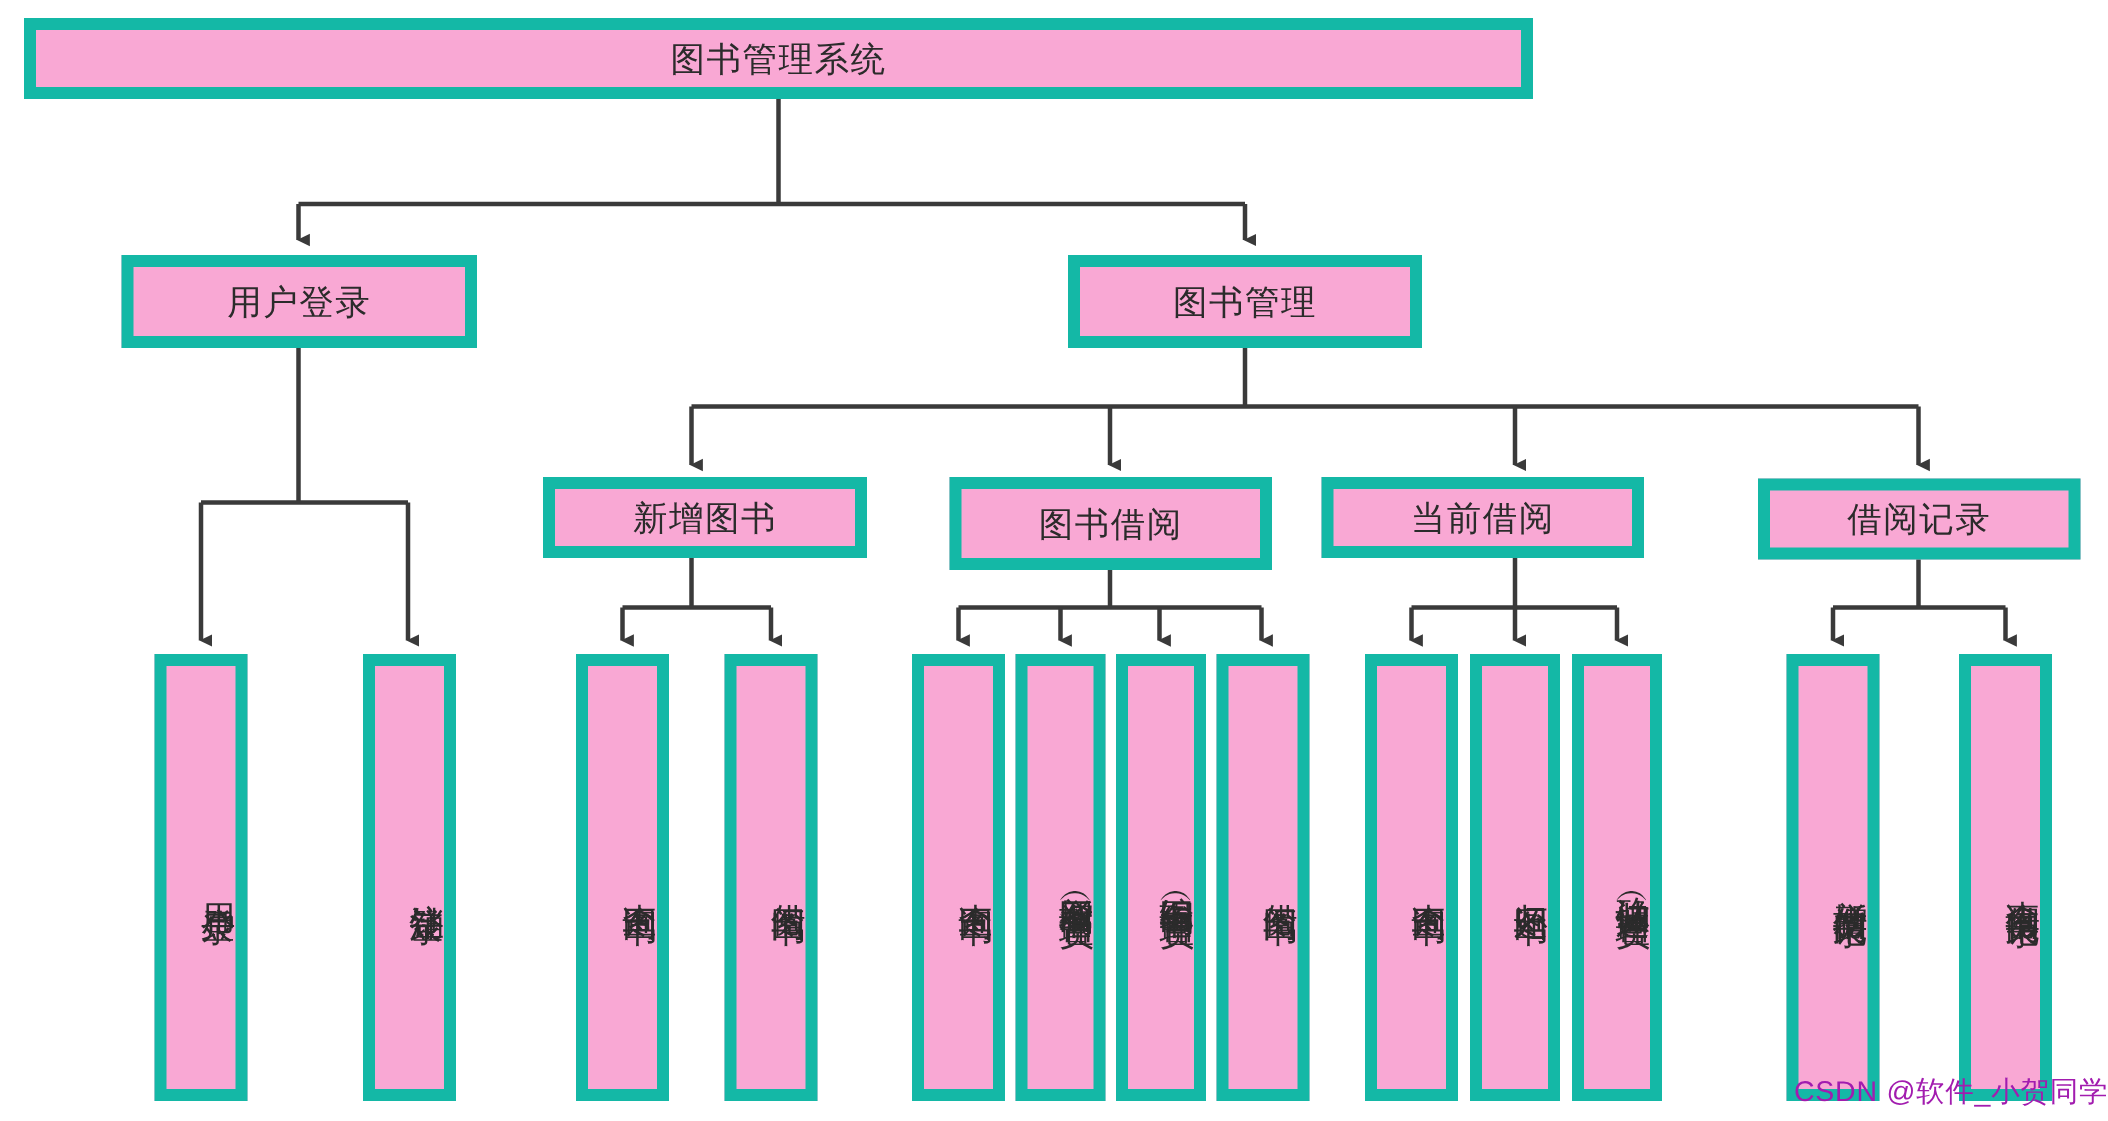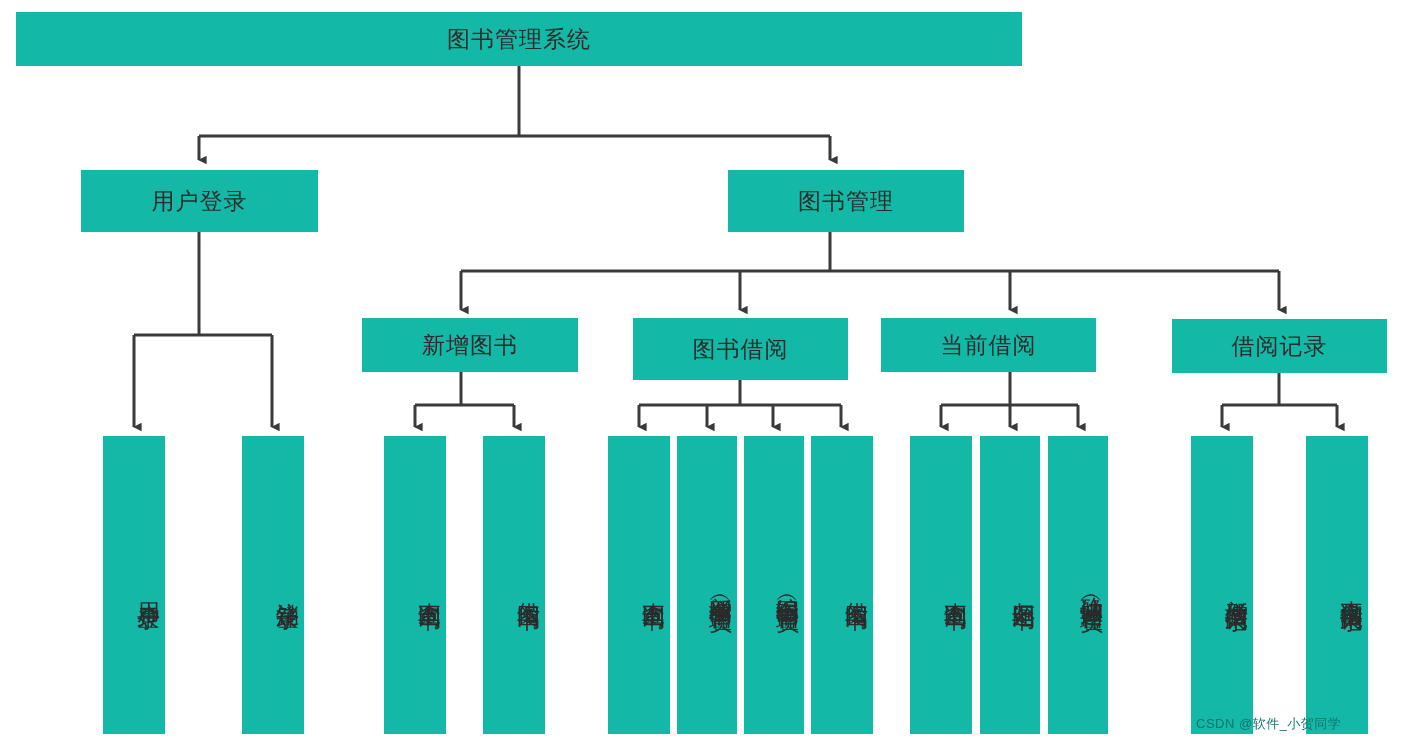--- a/index.html
+++ b/index.html
@@ -21,22 +21,22 @@
     position: absolute;
     left: 0;
     top: 0;
     width: 1405px;
     height: 747px;
     pointer-events: none;
   }
   .node {
     position: absolute;
     box-sizing: border-box;
-    border: 5px solid #14b8a6;
-    background: #14b8a6;
+    border: 8px solid #14b8a6;
+    background: #f9a8d4;
     display: flex;
     align-items: center;
     justify-content: center;
     color: #2b2b2b;
   }
   .node.horiz {
     font-size: 23px;
     letter-spacing: 1px;
   }
   .node.vert {
@@ -48,22 +48,22 @@
     justify-content: center;
     padding-top: 6px;
     line-height: 1.0;
   }
   .node-label {
     display: block;
     white-space: pre;
   }
   .watermark {
     position: absolute;
-    font-size: 13px;
-    color: #0f766e;
+    font-size: 19px;
+    color: #a21caf;
     white-space: nowrap;
     letter-spacing: 0.5px;
   }
 </style>
 </head>
 <body>
 
 <div id="canvas">
 
   <svg id="wires" viewBox="0 0 1405 747" width="1405" height="747">
@@ -116,21 +116,21 @@
     </g>
   </svg>
 
   <div class="node horiz" style="left:16px; top:12px; width:1006px; height:54px;">
     <span class="node-label">图书管理系统</span>
   </div>
 
   <div class="node horiz" style="left:81px; top:170px; width:237px; height:62px;">
     <span class="node-label">用户登录</span>
   </div>
-  <div class="node horiz" style="left:712px; top:170px; width:236px; height:62px;margin-left:16px;">
+  <div class="node horiz" style="left:712px; top:170px; width:236px; height:62px;">
     <span class="node-label">图书管理</span>
   </div>
 
   <div class="node horiz" style="left:362px; top:318px; width:216px; height:54px;">
     <span class="node-label">新增图书</span>
   </div>
   <div class="node horiz" style="left:633px; top:318px; width:215px; height:62px;">
     <span class="node-label">图书借阅</span>
   </div>
   <div class="node horiz" style="left:881px; top:318px; width:215px; height:54px;">

